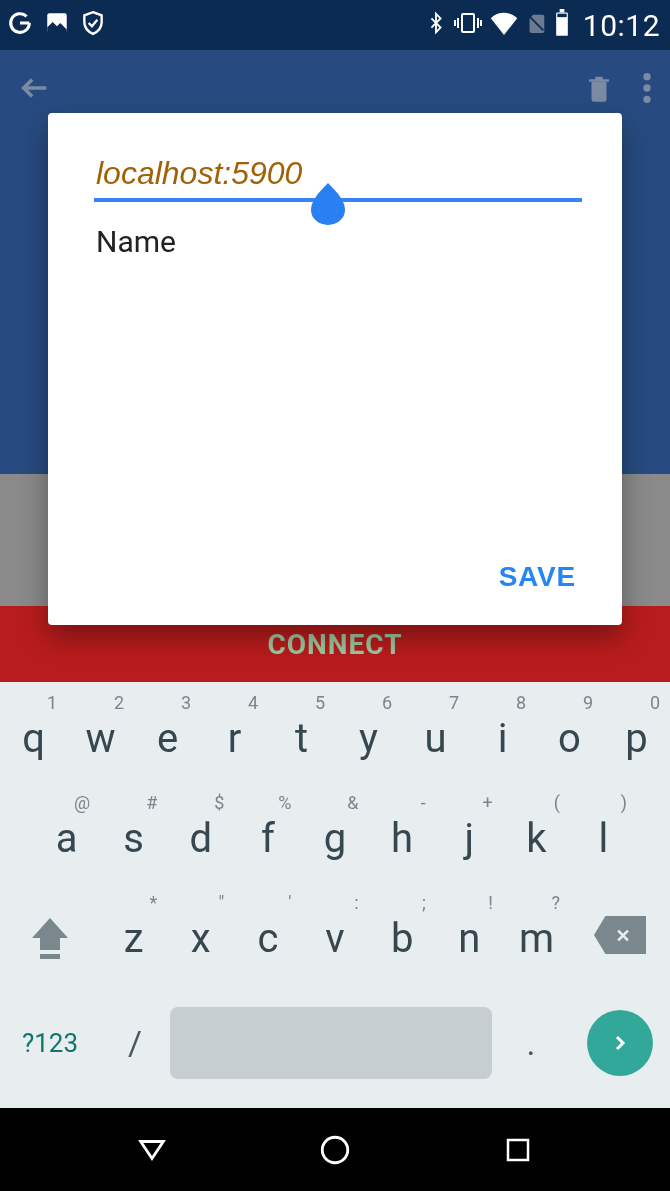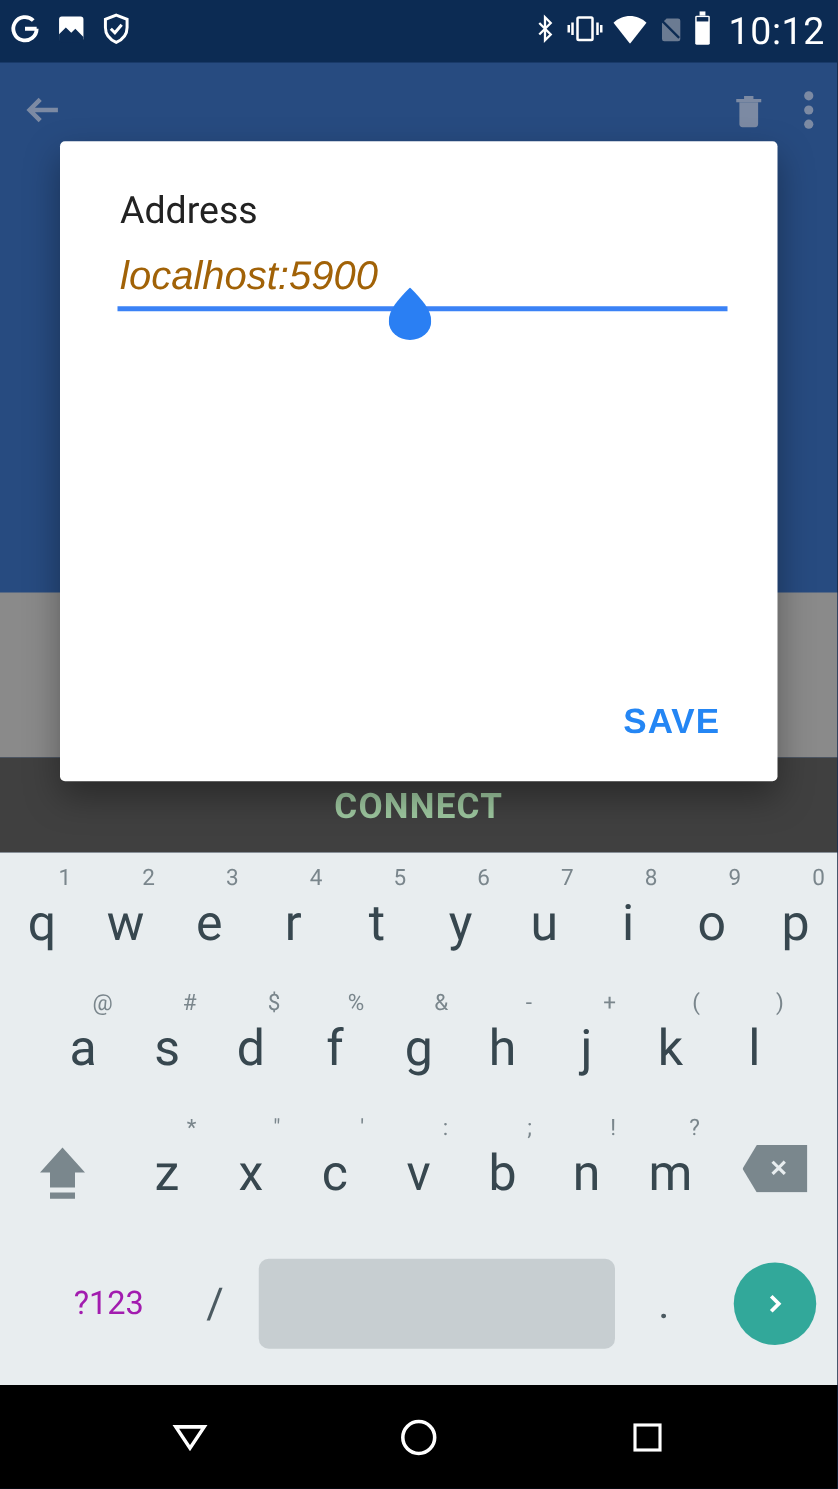--- a/index.html
+++ b/index.html
@@ -27,21 +27,21 @@
     color: #7c8aa3;
   }
   .toolbar-spacer { flex: 1; }
 
   .scrim-grey {
     position: absolute; top: 474px; left: 0; right: 0; height: 132px;
     background: #8a8a8a;
   }
   .connect-row {
     position: absolute; top: 606px; left: 0; right: 0; height: 76px;
-    background: #404040; display: flex; align-items: center; justify-content: center;
+    background: #b91c1c; display: flex; align-items: center; justify-content: center;
   }
   .connect-row span { color: #9dc79f; font-size: 28px; font-weight: 700; letter-spacing: 1px; }
 
   
   .dialog {
     position: absolute; top: 113px; left: 48px; width: 574px; height: 512px;
     background: #fff; border-radius: 4px; box-shadow: 0 12px 28px rgba(0,0,0,0.35);
     padding: 38px 42px 24px 42px;
     display: flex; flex-direction: column;
   }
@@ -85,21 +85,21 @@
 
   .key {
     position: relative; flex: 1; display: flex; align-items: center; justify-content: center;
   }
   .key .main { font-size: 40px; color: #37474f; }
   .key .hint { position: absolute; top: 4px; right: 10px; font-size: 18px; color: #7a868c; }
 
   .shift-key, .backspace-key { width: 100px; flex: none; display: flex; align-items: flex-start; justify-content: center; padding-top: 28px; }
   .keys-mid { flex: 1; display: flex; }
 
-  .r4 .sym-key { width: 100px; flex: none; display:flex; align-items:center; justify-content:center; font-size: 26px; color:#a21caf;margin-left:37px; }
+  .r4 .sym-key { width: 100px; flex: none; display:flex; align-items:center; justify-content:center; font-size: 26px; color:#0f766e; }
   .r4 .slash-key { width: 70px; flex:none; display:flex; align-items:center; justify-content:center; font-size: 34px; color:#4b5a61;}
   .r4 .space-key { flex:1; display:flex; align-items:center; justify-content:center; }
   .space-bar { width: 100%; max-width: 330px; height: 72px; background:#c7ced1; border-radius:8px; }
   .r4 .dot-key { width: 78px; flex:none; display:flex; align-items:center; justify-content:center; font-size: 34px; color:#4b5a61; }
   .r4 .enter-key { width: 100px; flex:none; display:flex; align-items:center; justify-content:center; }
   .enter-circle { width: 66px; height:66px; border-radius:50%; background:#32a89a; display:flex; align-items:center; justify-content:center;}
 
   .backspace-shape {
     width: 52px; height: 38px; background:#7a878d; position: relative;
     clip-path: polygon(22% 0, 100% 0, 100% 100%, 22% 100%, 0 50%);
@@ -196,31 +196,31 @@
   </div>
 
   <div class="scrim-grey"></div>
   <div class="connect-row">
     <span>CONNECT</span>
   </div>
 </div>
 
 <div class="dialog">
 
-  <div class="field-label">Address</div>
   <div class="field-wrap">
     <input class="text-input" type="text" value="localhost:5900" style="">
     <div class="underline-active"></div>
     <div class="cursor-handle">
       <svg viewBox="0 0 34 42">
           <path d="M17 0 C7 10 0 18 0 27 a17 15 0 0 0 34 0 C34 18 27 10 17 0 Z" fill="#2a7ff3"></path>
         </svg>
     </div>
   </div>
 
+  <div class="field-label">Name</div>
 
   <div class="dialog-actions">
     <button class="flat-btn">SAVE</button>
   </div>
 </div>
 
 <div class="keyboard">
   <div class="kb-row r1" id="kb-row1">
       <div class="key">
         <span class="hint">1</span>

